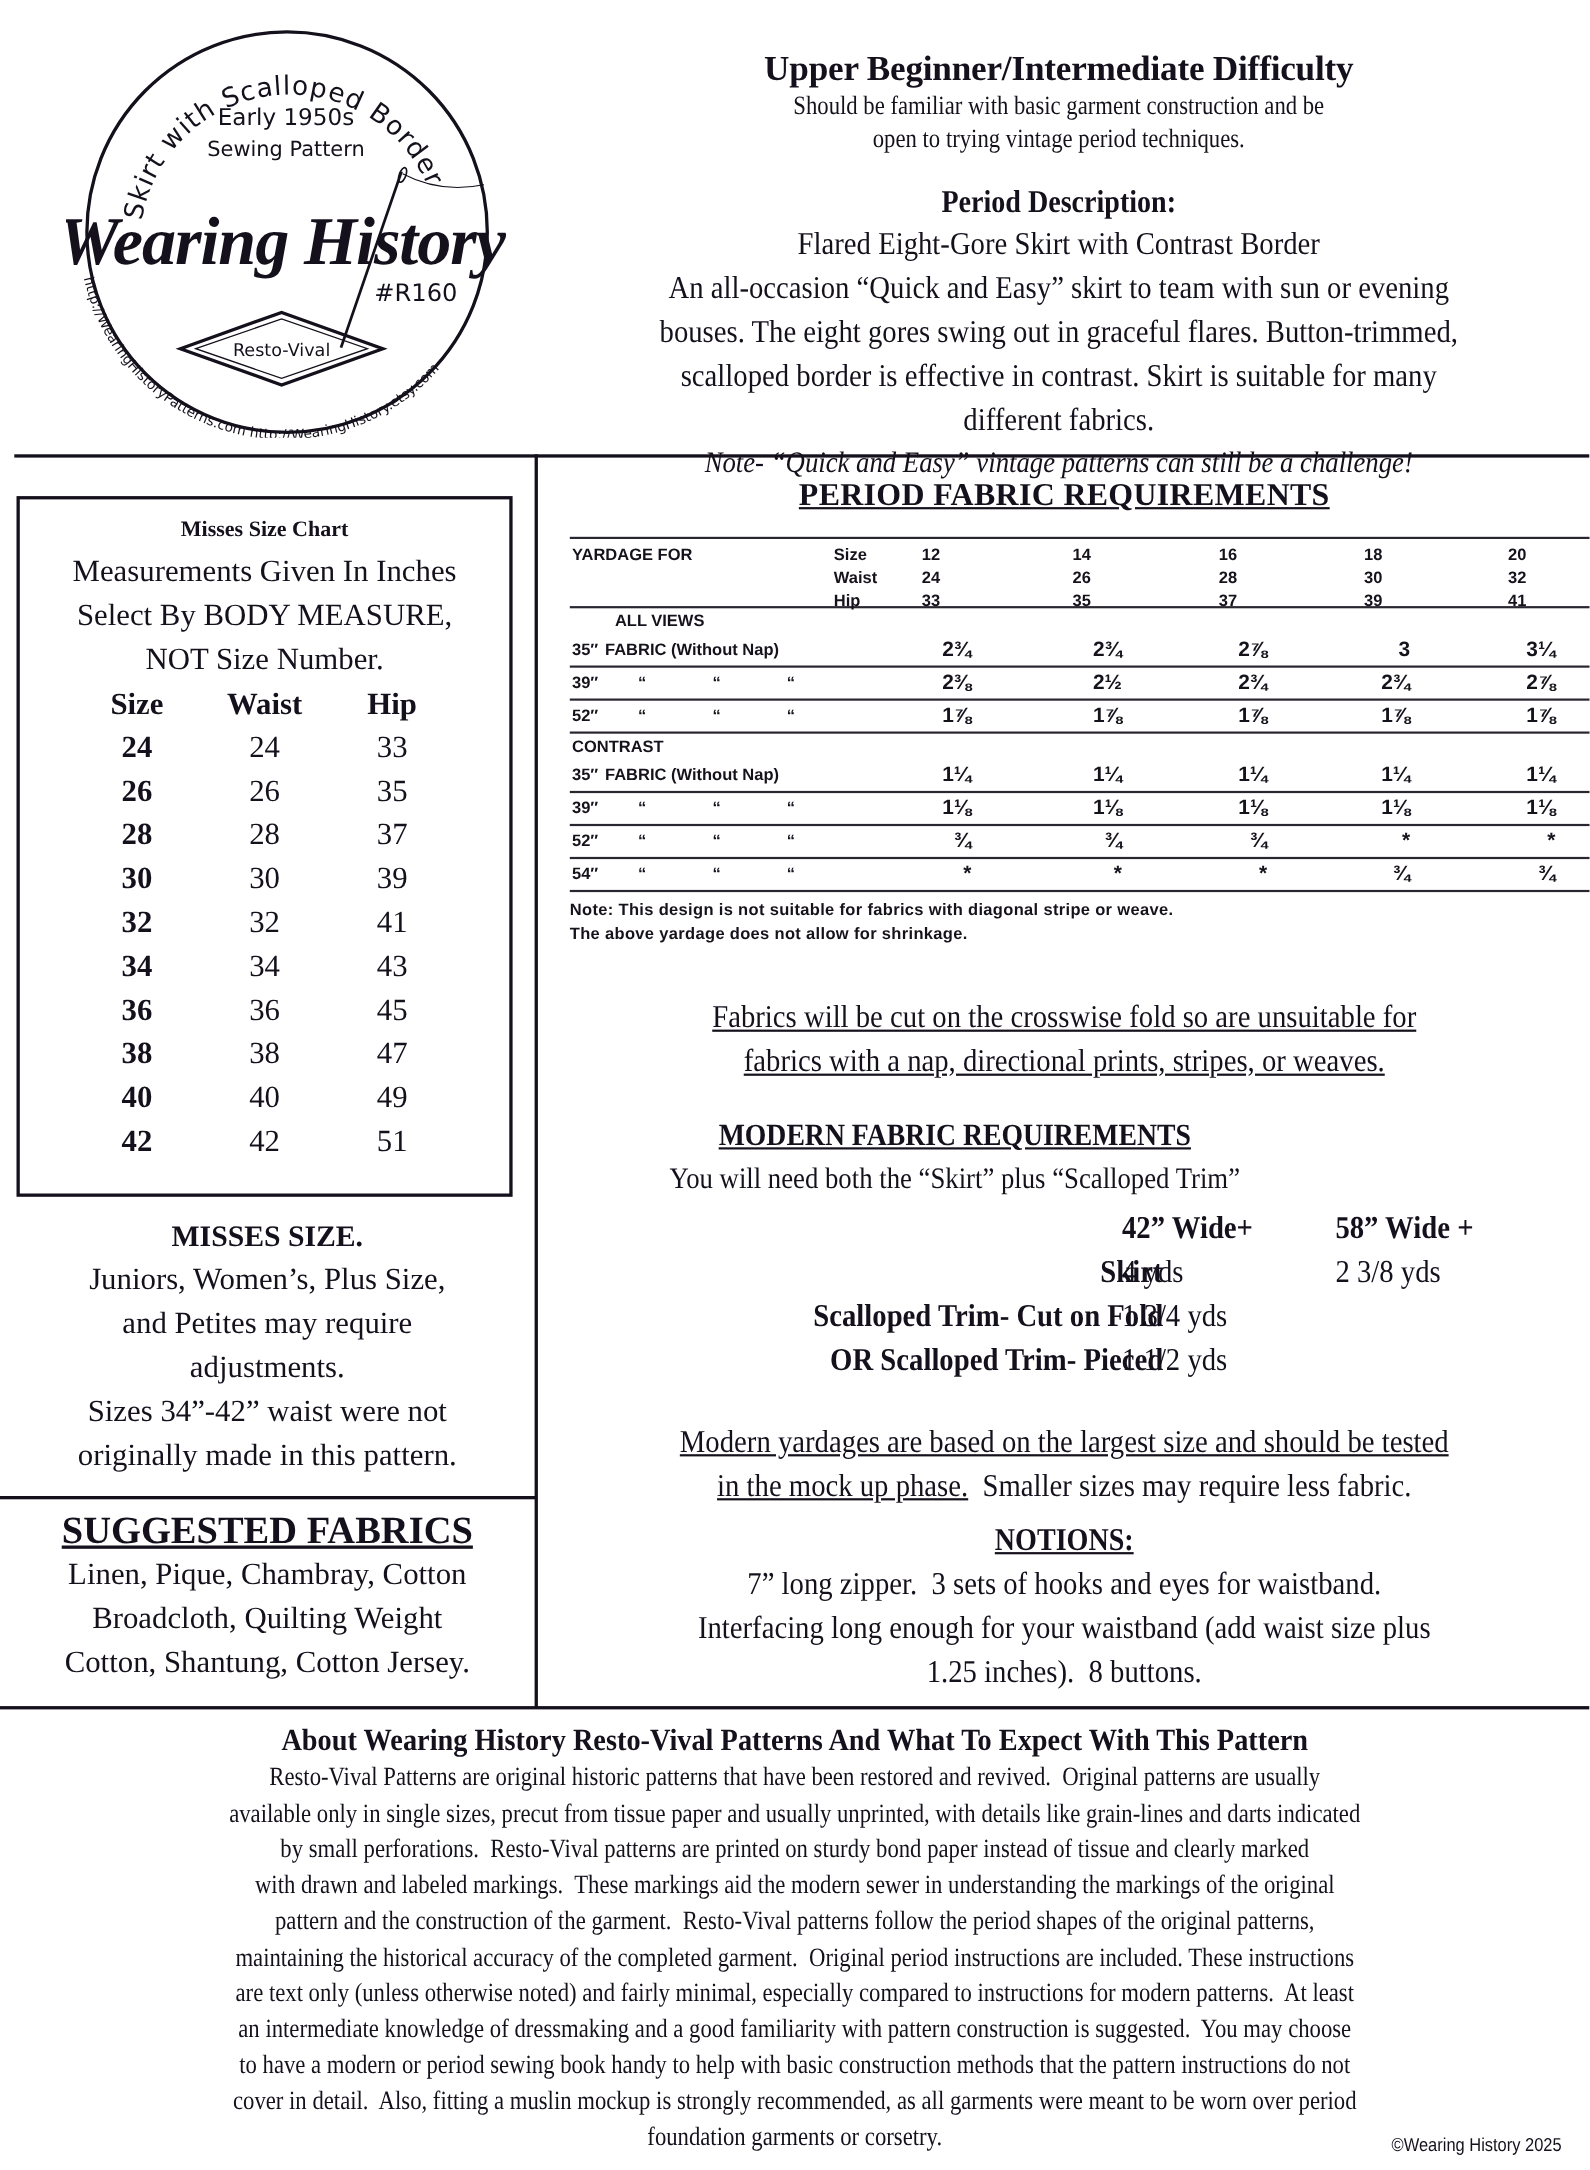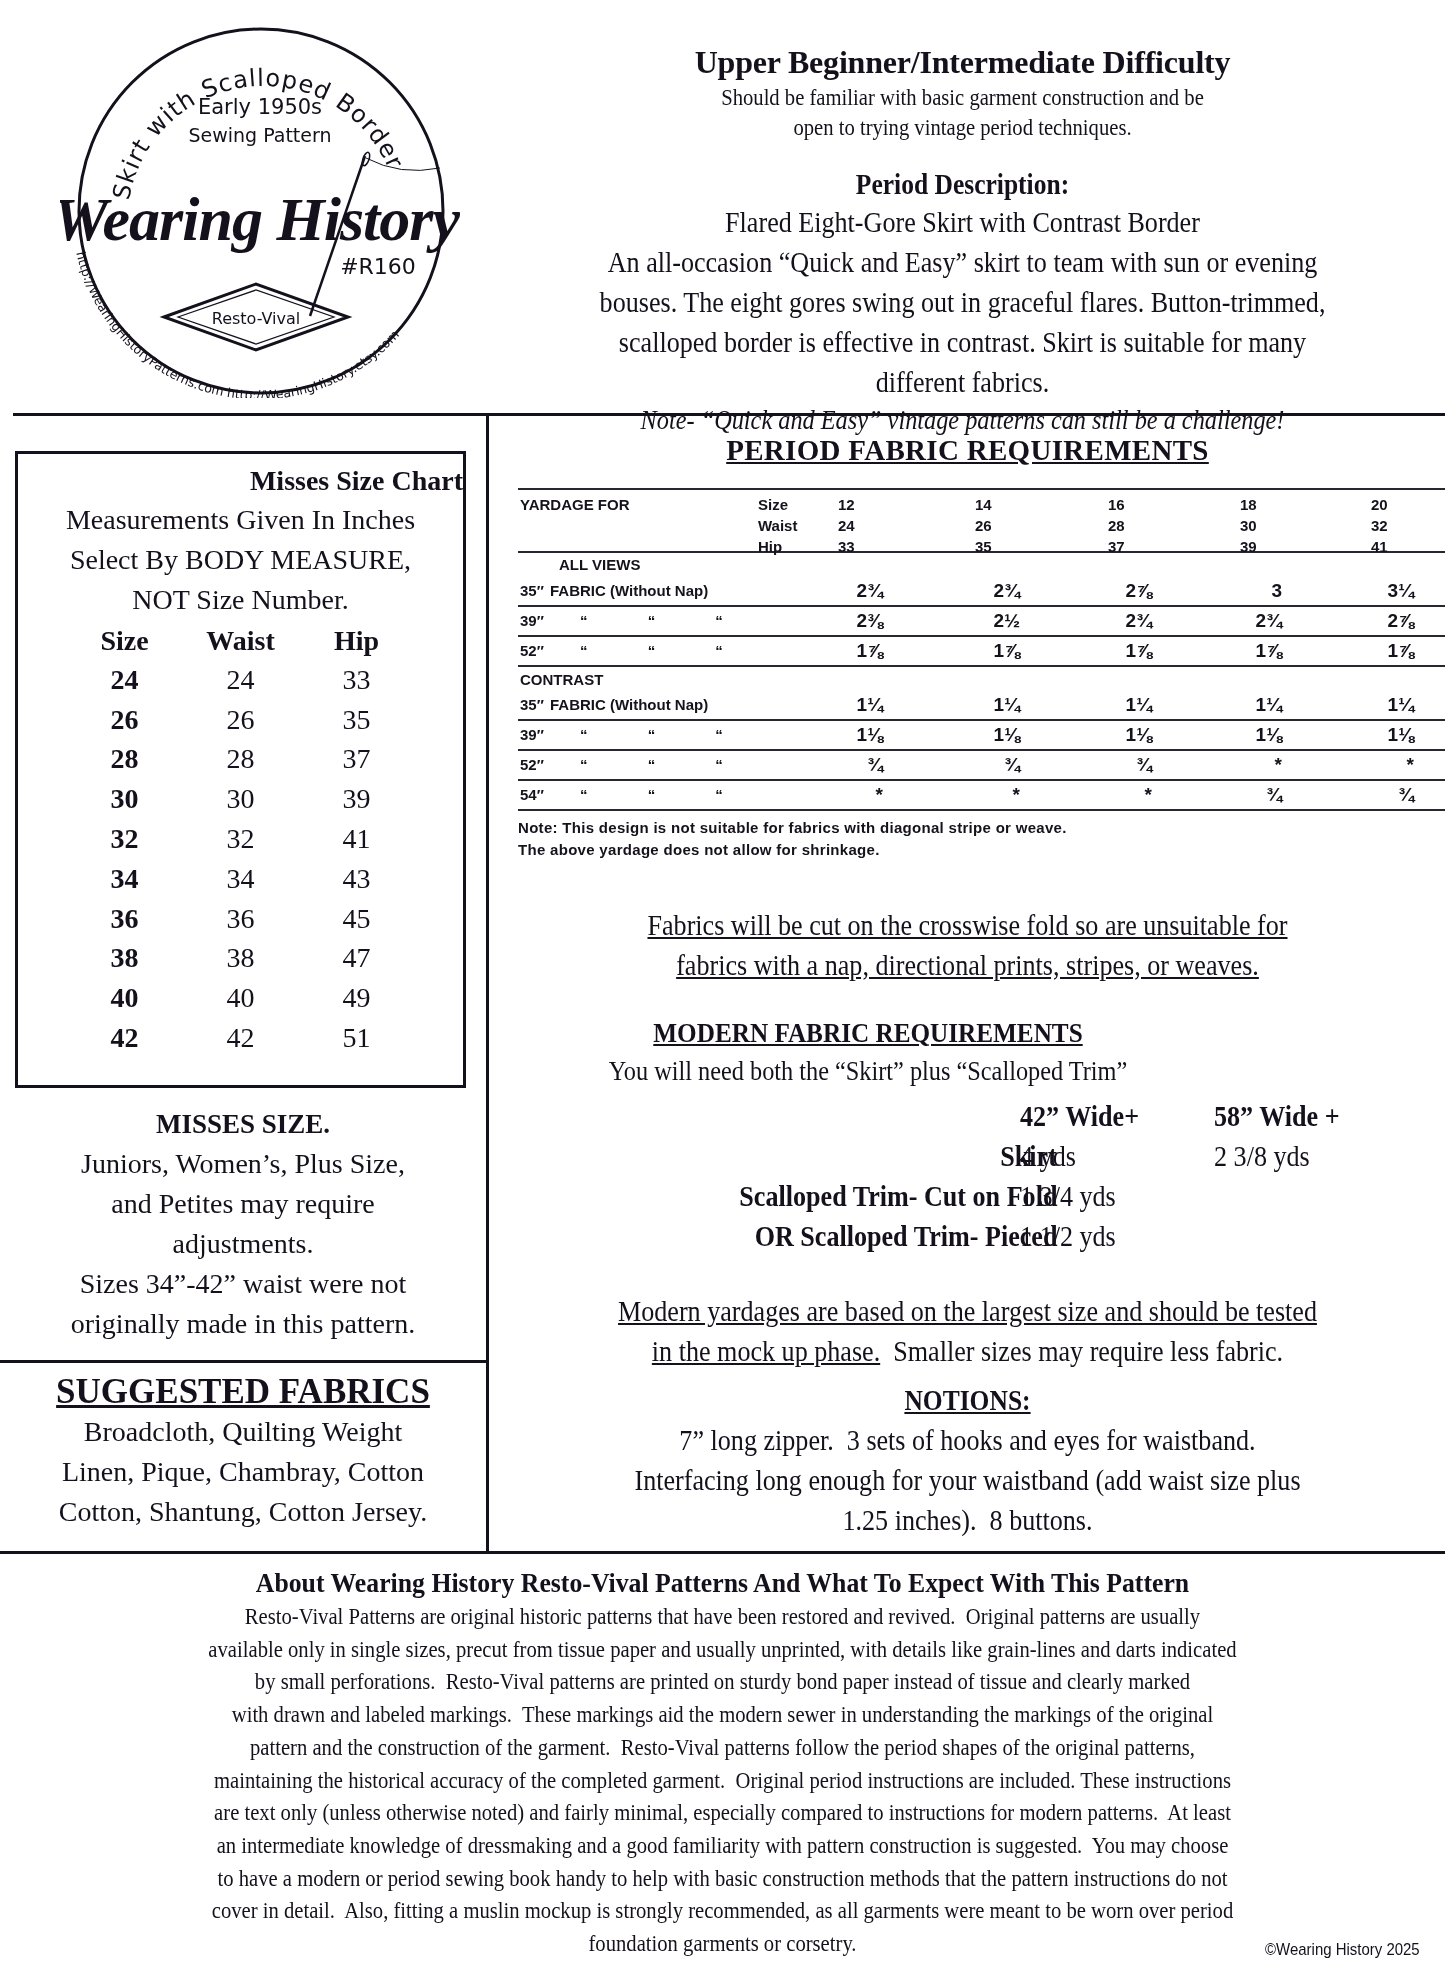--- a/index.html
+++ b/index.html
@@ -19,21 +19,21 @@
   .h-period { font-weight: bold; font-size: 29px; line-height: 36px; margin-top: 24px; transform: scaleX(0.88); }
   .h-desc { font-size: 29px; line-height: 40px; transform: scaleX(0.90); white-space: nowrap; }
   .h-note { font-style: italic; font-size: 27px; line-height: 36px; transform: scaleX(0.90); white-space: nowrap; }
 
   
   .hrule { position: absolute; height: 3px; background: #14101c; }
   .vrule { position: absolute; width: 3px; background: #14101c; }
 
   
   #size-box { left: 15px; top: 451px; width: 451px; height: 637px; border: 3px solid #14101c; text-align: center; padding-top: 8px; }
-  .sc-title { font-weight: bold; font-size: 28px; line-height: 38px; text-align: right; }
+  .sc-title { font-weight: bold; font-size: 20px; line-height: 38px; }
   .sc-line { font-size: 28px; line-height: 40px; }
   .sc-table { margin: 2px auto 0 auto; border-collapse: collapse; }
   .sc-table th { font-size: 28px; font-weight: bold; height: 38px; padding: 0; }
   .sc-table td { font-size: 28px; height: 39.8px; padding: 0; }
   .sc-table td.size { font-weight: bold; }
   .c1 { width: 116px; } .c2 { width: 116px; } .c3 { width: 116px; }
 
   
   #misses { left: 0; top: 1104px; width: 486px; text-align: center; }
   .ms-title { font-weight: bold; font-size: 27px; line-height: 40px; }
@@ -211,22 +211,22 @@
   <div class="ms-title">MISSES SIZE.</div>
   <div class="ms-line">Juniors, Women’s, Plus Size,</div>
   <div class="ms-line">and Petites may require</div>
   <div class="ms-line">adjustments.</div>
   <div class="ms-line">Sizes 34”-42” waist were not</div>
   <div class="ms-line">originally made in this pattern.</div>
 </div>
 
 <div id="fabrics" class="abs">
   <div class="sf-title">SUGGESTED FABRICS</div>
+  <div class="sf-line">Linen, Pique, Chambray, Cotton</div>
   <div class="sf-line">Broadcloth, Quilting Weight</div>
-  <div class="sf-line">Linen, Pique, Chambray, Cotton</div>
   <div class="sf-line">Cotton, Shantung, Cotton Jersey.</div>
 </div>
 
 <div id="pf-title" class="abs">PERIOD FABRIC REQUIREMENTS</div>
 
 <div id="pf-table" class="abs">
   <div class="pf-row head">
     <span class="pf-hcol" style="left:2px;">YARDAGE FOR</span>
     <span class="pf-hcol" style="left:240px;">
       <div>Size</div>

